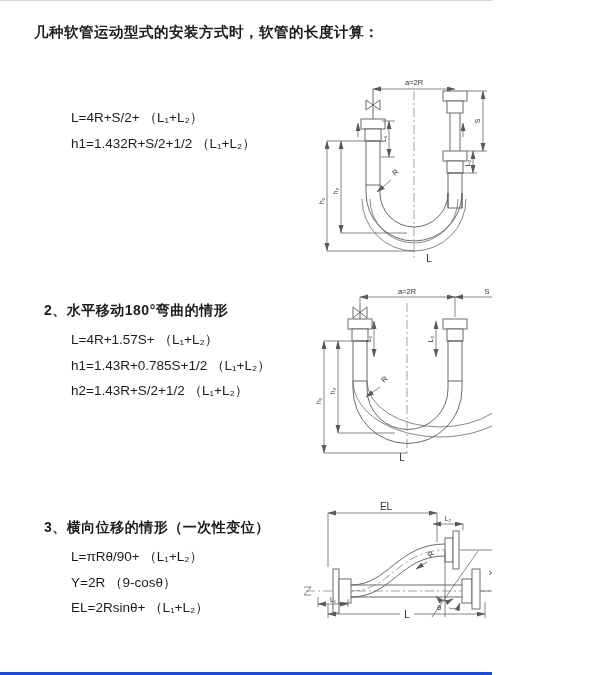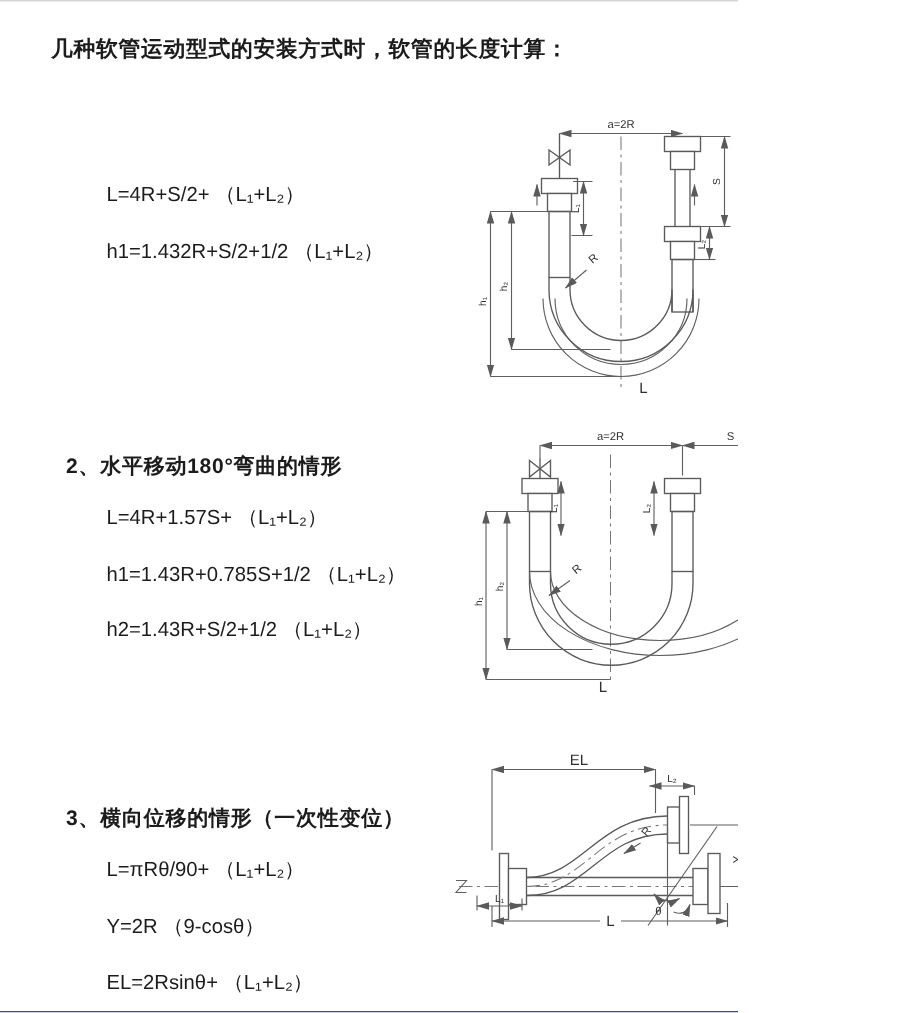--- a/index.html
+++ b/index.html
@@ -1,22 +1,22 @@
 <!DOCTYPE html>
 <html><head>
 <meta charset="utf-8">
 <style>
   html,body{margin:0;padding:0;background:#ffffff;}
   body{width:600px;height:675px;font-family:"Liberation Sans","DejaVu Sans",sans-serif;color:#1c1c1c;}
-  .page{position:relative;width:492px;height:675px;background:#ffffff;border-top:1px solid #d4d4d4;border-bottom:1px solid #1d4ed8;box-sizing:border-box;overflow:hidden;}
+  .page{position:relative;width:492px;height:675px;background:#ffffff;border-top:1px solid #d4d4d4;border-bottom:3px solid #1d4ed8;box-sizing:border-box;overflow:hidden;}
   .title{position:absolute;left:34px;top:22px;font-size:14.5px;font-weight:bold;letter-spacing:.5px;}
   .sec{position:absolute;left:44px;}
-  #sec1{top:104px}#sec2{top:301px}#sec3{top:536px}
+  #sec1{top:104px}#sec2{top:301px}#sec3{top:518px}
   .heading{font-size:14px;font-weight:bold;letter-spacing:.5px;margin:0 0 7px 0;}
-  .formula{font-size:13.5px;margin-left:27px;line-height:25.5px;white-space:pre;margin-top:12px;}
+  .formula{font-size:13.5px;margin-left:27px;line-height:25.5px;white-space:pre;}
   svg{position:absolute;left:295px;top:58px;}
   svg text{font-family:"Liberation Sans","DejaVu Sans",sans-serif;fill:#2f2f2f;}
   .ln{stroke:#5a5a5a;fill:none;stroke-width:.9;}
   .fl{stroke:#5a5a5a;fill:#ffffff;stroke-width:.9;}
   .thin{stroke:#5f5f5f;fill:none;stroke-width:.75;}
   .cl{stroke:#787878;fill:none;stroke-width:.7;stroke-dasharray:9 3 2 3;}
   .dlbl{font-size:7.5px;}
   .sm{font-size:6.8px;}
   .big{font-size:10px;}
 </style>

